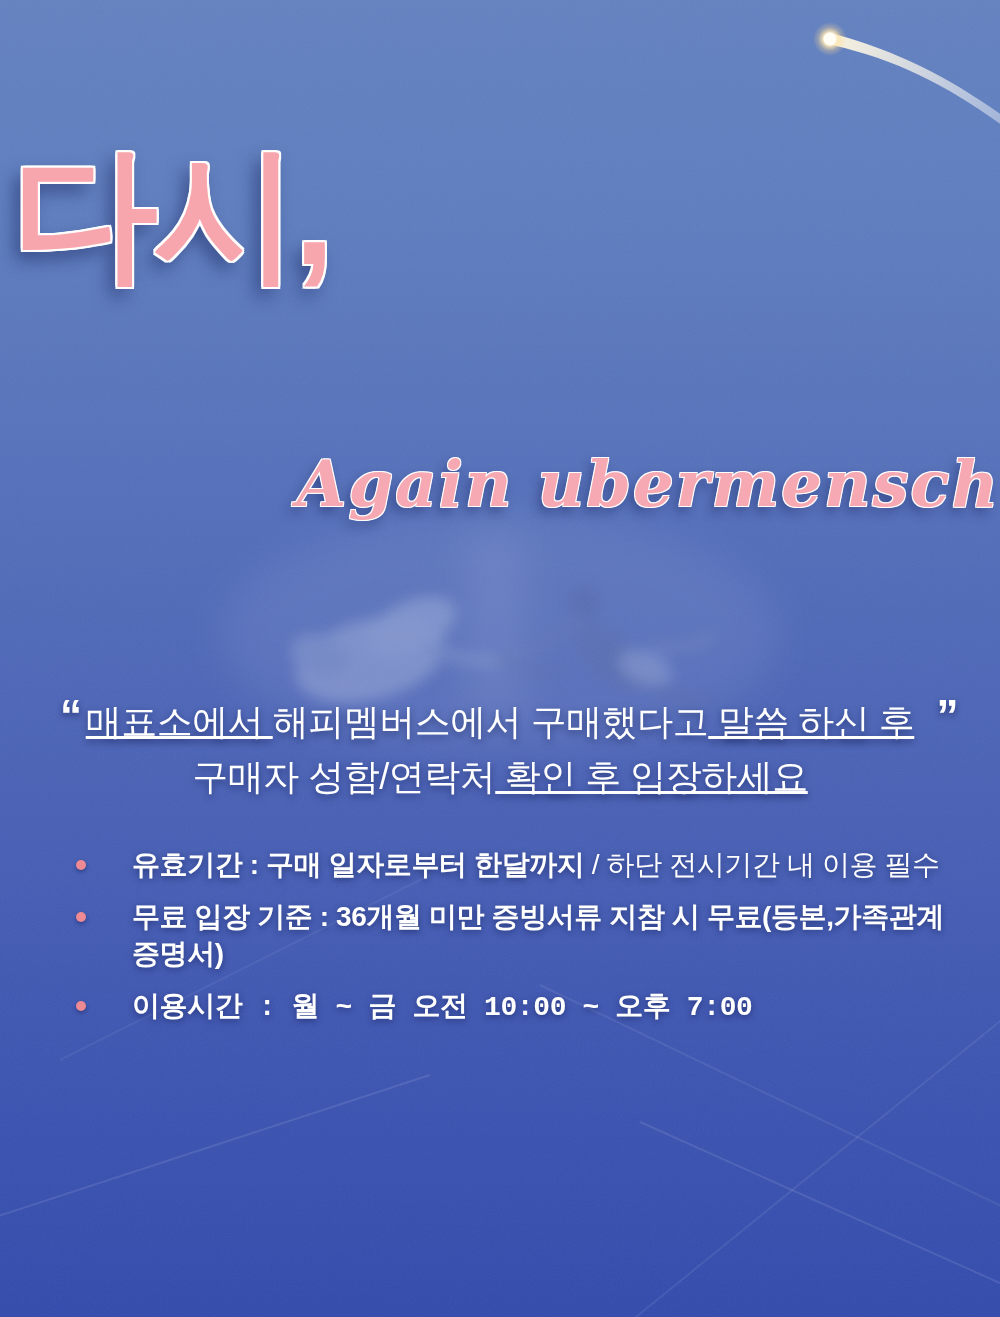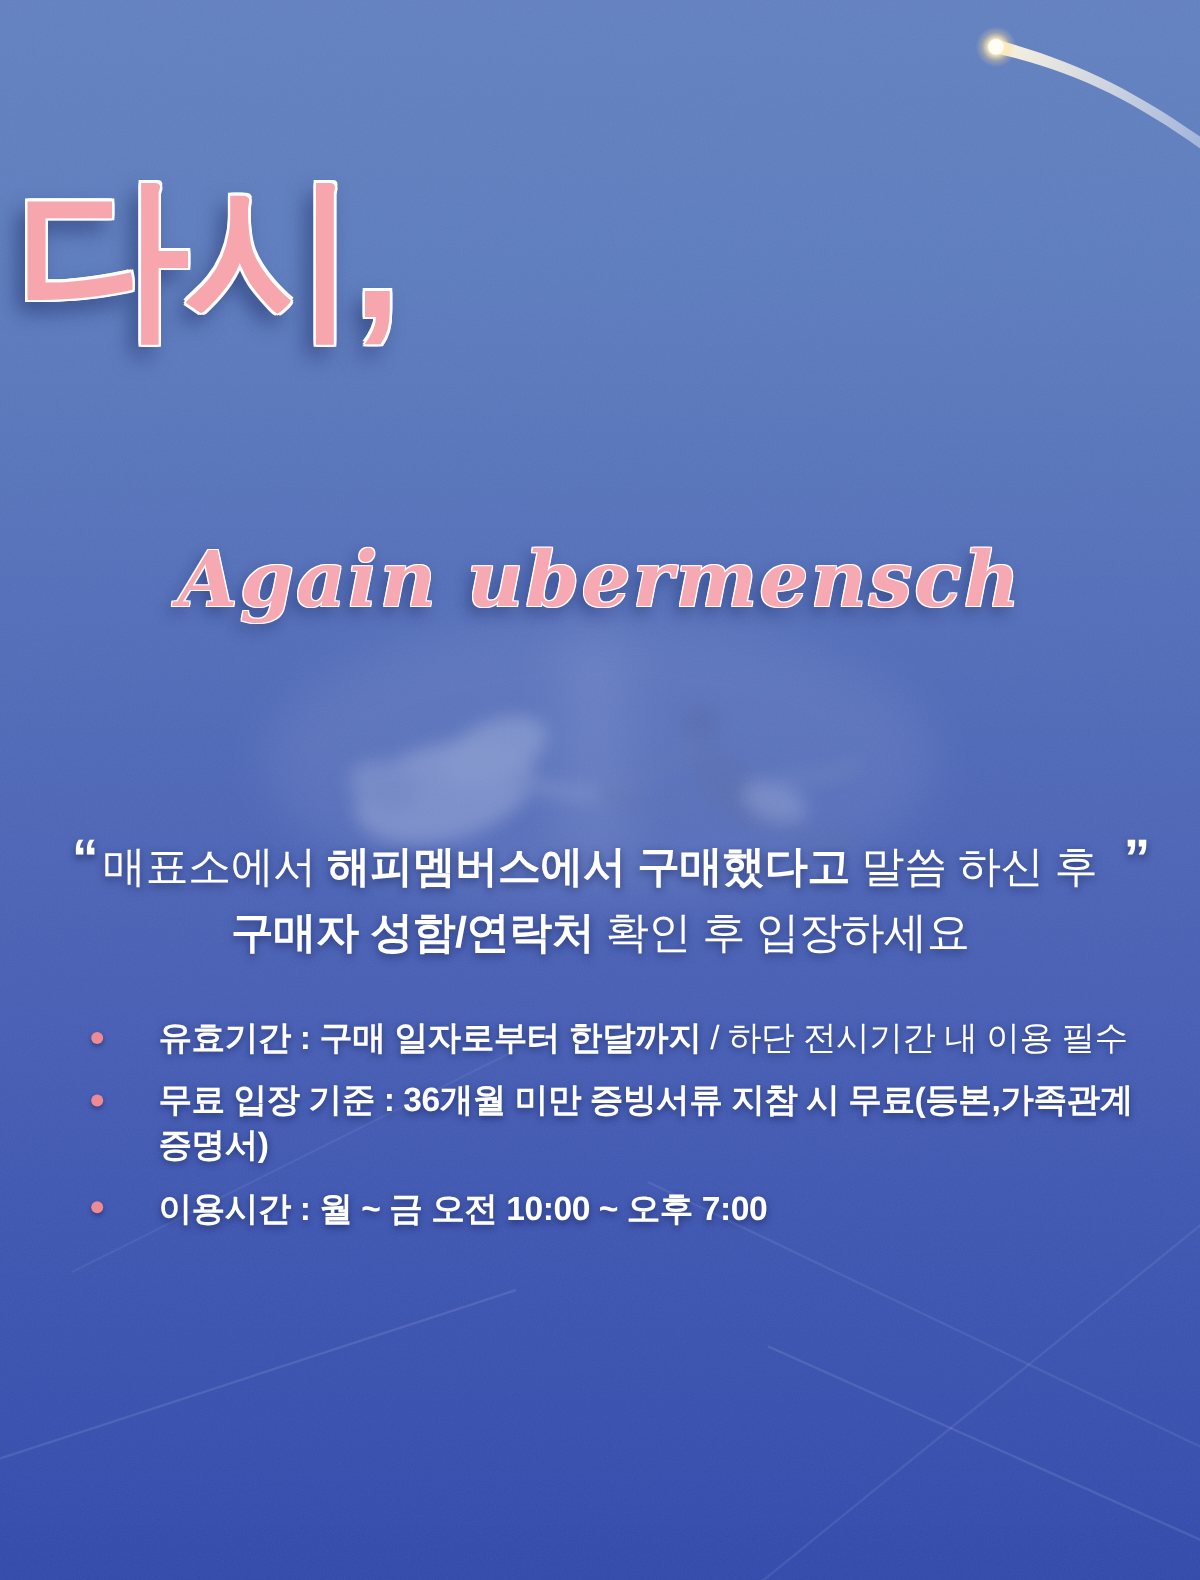--- a/index.html
+++ b/index.html
@@ -27,21 +27,21 @@
     text-shadow:
       -2px -2px 0 #ffffff, 2px -2px 0 #ffffff,
       -2px  2px 0 #ffffff, 2px  2px 0 #ffffff,
        0   -2px 0 #ffffff, 0    2px 0 #ffffff,
       -2px  0   0 #ffffff, 2px  0   0 #ffffff,
       -7px 9px 18px rgba(18,28,86,0.55);
     margin-left: 12px;
   }
   .subtitle{
     position:absolute;top:446px;left:0;width:100%;
-    text-align:center;
+    text-align:right;
     font-family:"DejaVu Serif",serif;
     font-style:italic;
     font-weight:600;
     font-size:64px;
     letter-spacing:2px;
     color:#f6a9b3;
     text-shadow:
       -1px -1px 0 #ffffff, 1px -1px 0 #ffffff,
       -1px  1px 0 #ffffff, 1px  1px 0 #ffffff,
       -4px 6px 12px rgba(18,28,86,0.45);
@@ -57,32 +57,32 @@
     text-shadow:0 3px 7px rgba(8,16,64,0.5);
   }
   .quote p{margin:0;}
   .qmark{
     position:absolute;top:-6px;
     font-size:44px;font-weight:800;
     text-shadow:0 3px 6px rgba(8,16,64,0.5);
   }
   .qmark.open{left:60px;}
   .qmark.close{right:42px;}
-  .quote .b{font-weight:700;}
-  .quote .r{font-weight:500;}
+  .quote .b{font-weight:400;}
+  .quote .r{font-weight:500;text-decoration:underline;}
 
   
   .info{
     position:absolute;top:846px;left:60px;width:905px;
     font-size:28px;
     letter-spacing:-0.4px;
     text-shadow:0 2px 6px rgba(8,16,64,0.5);
   }
   .info-item{display:flex;margin:0 0 15px 0;gap:16px;}
-  .info-item.hours{margin-top:14px;margin-bottom:6px;}
+  .info-item.hours{margin-top:14px;margin-bottom:6px;font-family:Liberation Mono, monospace;}
   .dot{
     flex:0 0 auto;
     width:10px;height:10px;border-radius:50%;
     background:#ee8a93;
     margin:14px 30px 0 16px;
     box-shadow:0 2px 4px rgba(8,16,64,0.4);
   }
   .info-text{flex:1;}
   .line{line-height:37px;}
   .info-item.hours .line{line-height:42px;}

